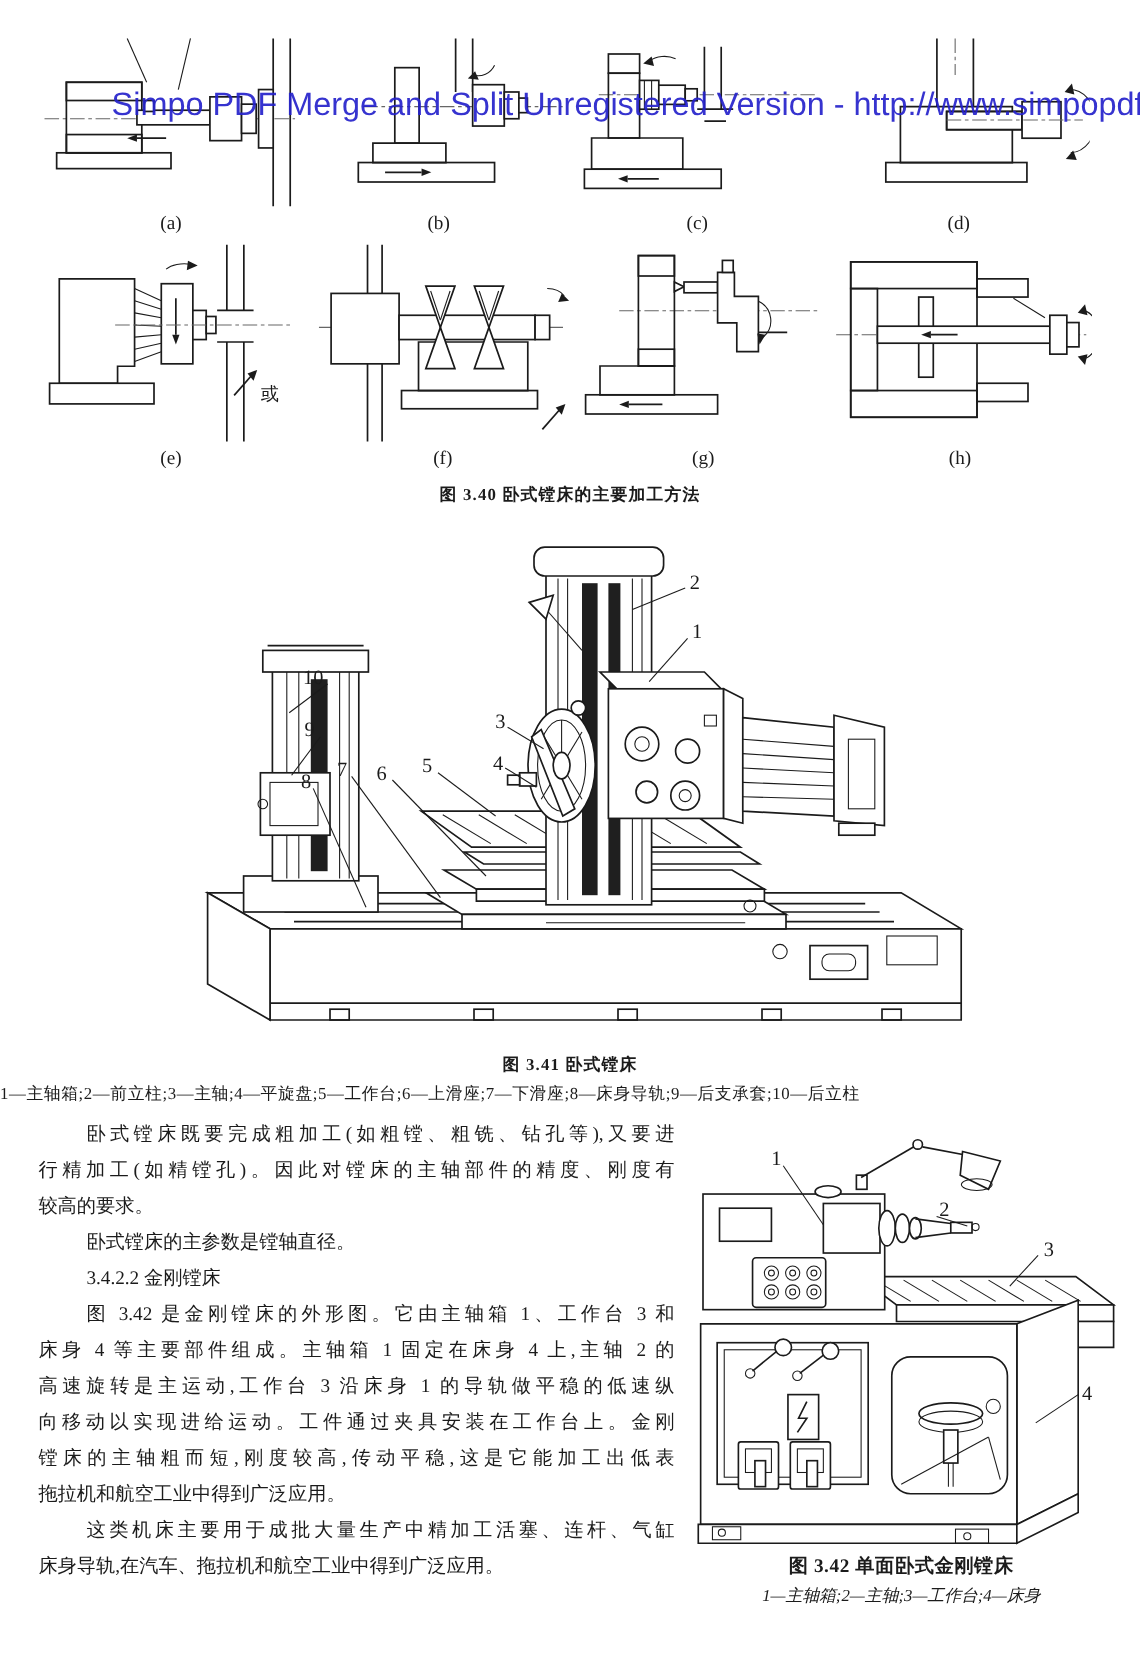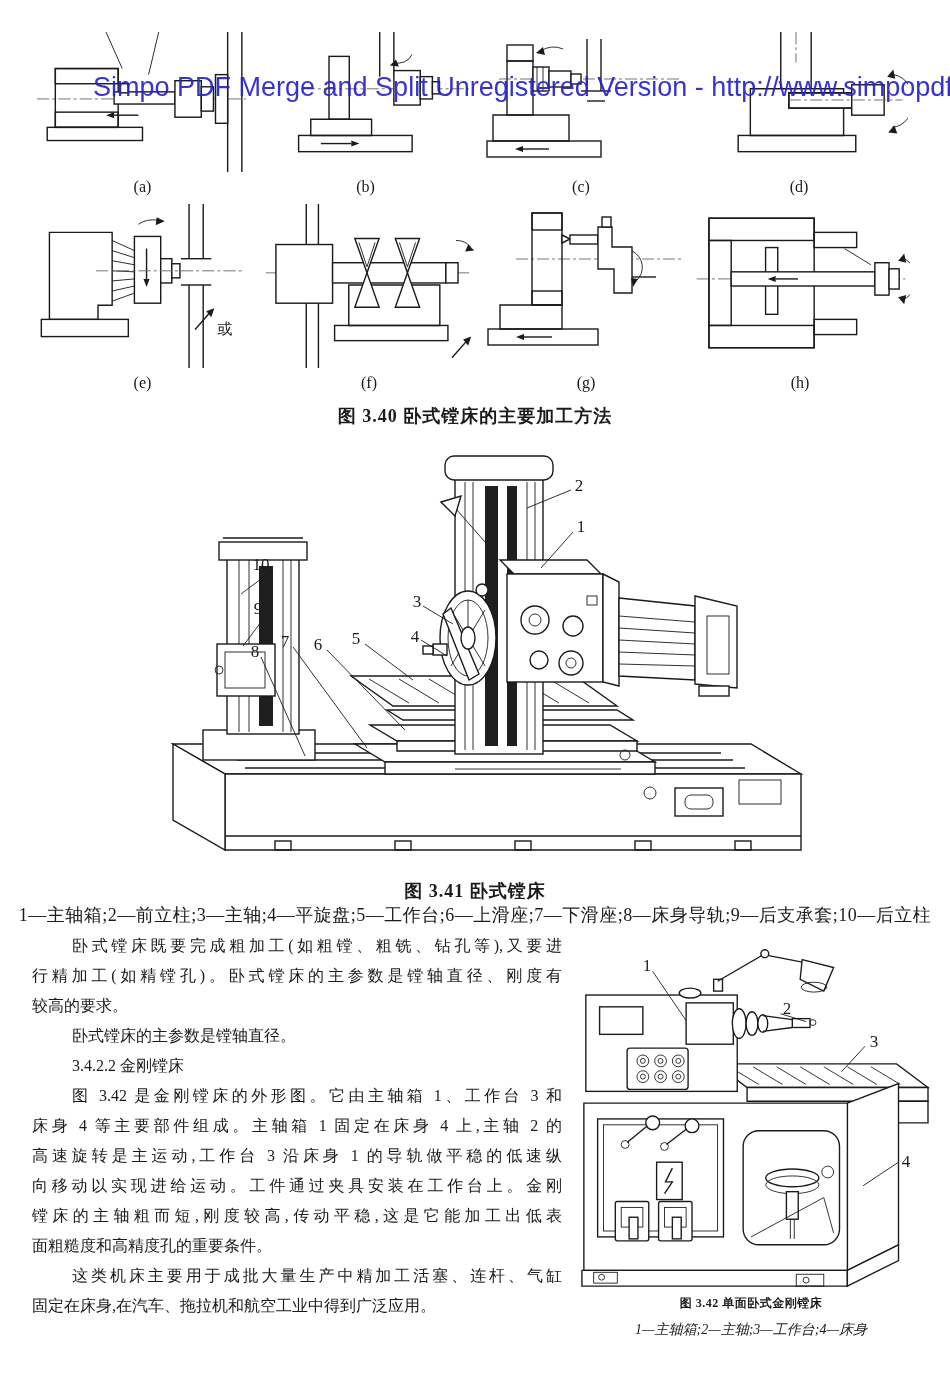--- a/index.html
+++ b/index.html
@@ -5,32 +5,32 @@
   html,body{margin:0;padding:0;background:#e8e8e8;}
   .page{position:relative;width:950px;height:1397px;background:#ffffff;margin:0 auto;
         font-family:"Liberation Serif",serif;color:#1b1b1b;overflow:hidden;}
   
   .watermark{position:absolute;left:93px;top:72px;width:800px;font-family:"Liberation Sans",sans-serif;
              font-size:27px;white-space:nowrap;z-index:9;opacity:.92;}
   
   .subfig{position:absolute;height:168px;}
   .subfig svg{display:block;}
   .subfig-label{text-align:center;font-size:16px;margin-top:2px;}
-  .caption{position:absolute;left:0;width:100%;text-align:center;font-weight:bold;font-size:18px;letter-spacing:1px;}
-  .legend{position:absolute;left:0;width:100%;text-align:center;font-size:18px;letter-spacing:.5px;}
+  .caption{position:absolute;left:0;width:100%;text-align:center;font-weight:bold;font-size:14px;letter-spacing:1px;}
+  .legend{position:absolute;left:0;width:100%;text-align:left;font-size:14px;letter-spacing:.5px;}
   
   .figcanvas{position:absolute;}
   .figlabel{position:absolute;transform:translate(-50%,-55%);font-size:17px;font-family:"Liberation Serif",serif;
             background:transparent;line-height:1;}
   
   .bodytext{position:absolute;left:32px;top:931px;width:530px;font-size:16px;line-height:30px;}
   .bline{height:30px;white-space:nowrap;overflow:visible;}
   .bline.full{text-align:justify;text-align-last:justify;text-justify:inter-character;white-space:normal;}
   .bline.ind{text-indent:40px;}
-  .cap342{position:absolute;left:565px;width:372px;text-align:center;font-weight:bold;font-size:12px;letter-spacing:.5px;}
+  .cap342{position:absolute;left:565px;width:372px;text-align:center;font-weight:bold;font-size:16px;letter-spacing:.5px;}
   .leg342{position:absolute;left:565px;width:372px;text-align:center;font-size:14px;}
   
   .ln{stroke:#1b1b1b;fill:none;stroke-width:1.4;}
   .lw{stroke:#1b1b1b;fill:#ffffff;stroke-width:1.4;}
   .th{stroke:#1b1b1b;fill:none;stroke-width:.9;}
   .cl{stroke:#666;fill:none;stroke-width:.9;stroke-dasharray:12 3 3 3;}
   .ah{fill:#1b1b1b;stroke:none;}
   .dk{fill:#1f1f1f;stroke:none;}
   .zi{font-size:15px;fill:#1b1b1b;font-family:"Liberation Serif",serif;stroke:none;}
 </style>
@@ -392,32 +392,32 @@
         <line x1="106" y1="209" x2="150" y2="308"></line>
       </g>
     </svg>
   <span class="figlabel" style="left: 426px; top: 79px;">1</span><span class="figlabel" style="left: 424px; top: 38px;">2</span><span class="figlabel" style="left: 262px; top: 154px;">3</span><span class="figlabel" style="left: 260px; top: 189px;">4</span><span class="figlabel" style="left: 201px; top: 191px;">5</span><span class="figlabel" style="left: 163px; top: 197px;">6</span><span class="figlabel" style="left: 130px; top: 194px;">7</span><span class="figlabel" style="left: 100px; top: 204px;">8</span><span class="figlabel" style="left: 103px; top: 161px;">9</span><span class="figlabel" style="left: 106px; top: 117px;">10</span></div>
 
   <div class="caption" style="top:879px;">图 3.41  卧式镗床</div>
   <div class="legend" style="top:903px;">1—主轴箱;2—前立柱;3—主轴;4—平旋盘;5—工作台;6—上滑座;7—下滑座;8—床身导轨;9—后支承套;10—后立柱</div>
 
   <div class="bodytext">
       <div class="bline ind full">卧式镗床既要完成粗加工(如粗镗、粗铣、钻孔等),又要进</div>
-      <div class="bline full">行精加工(如精镗孔)。卧式镗床的主参数是镗轴直径、刚度有</div>
+      <div class="bline full">行精加工(如精镗孔)。因此对镗床的主轴部件的精度、刚度有</div>
       <div class="bline">较高的要求。</div>
       <div class="bline ind">卧式镗床的主参数是镗轴直径。</div>
       <div class="bline ind">3.4.2.2  金刚镗床</div>
       <div class="bline ind full">图 3.42 是金刚镗床的外形图。它由主轴箱 1、工作台 3 和</div>
       <div class="bline full">床身 4 等主要部件组成。主轴箱 1 固定在床身 4 上,主轴 2 的</div>
       <div class="bline full">高速旋转是主运动,工作台 3 沿床身 1 的导轨做平稳的低速纵</div>
       <div class="bline full">向移动以实现进给运动。工件通过夹具安装在工作台上。金刚</div>
       <div class="bline full">镗床的主轴粗而短,刚度较高,传动平稳,这是它能加工出低表</div>
-      <div class="bline">面粗糙度和高精度孔的重要条件。</div>
+      <div class="bline">拖拉机和航空工业中得到广泛应用。</div>
       <div class="bline ind full">这类机床主要用于成批大量生产中精加工活塞、连杆、气缸</div>
-      <div class="bline">固定在床身,在汽车、拖拉机和航空工业中得到广泛应用。</div>
+      <div class="bline">床身导轨,在汽车、拖拉机和航空工业中得到广泛应用。</div>
     </div>
 
   <div class="figcanvas" style="left:567px;top:938px;width:370px;height:352px;">
     <svg width="370" height="352" viewBox="0 0 370 358">
       <defs>
           <pattern id="dots42" width="5" height="5">
             <circle cx="2" cy="2" r="1" fill="#1b1b1b"></circle>
           </pattern>
         </defs>
 

